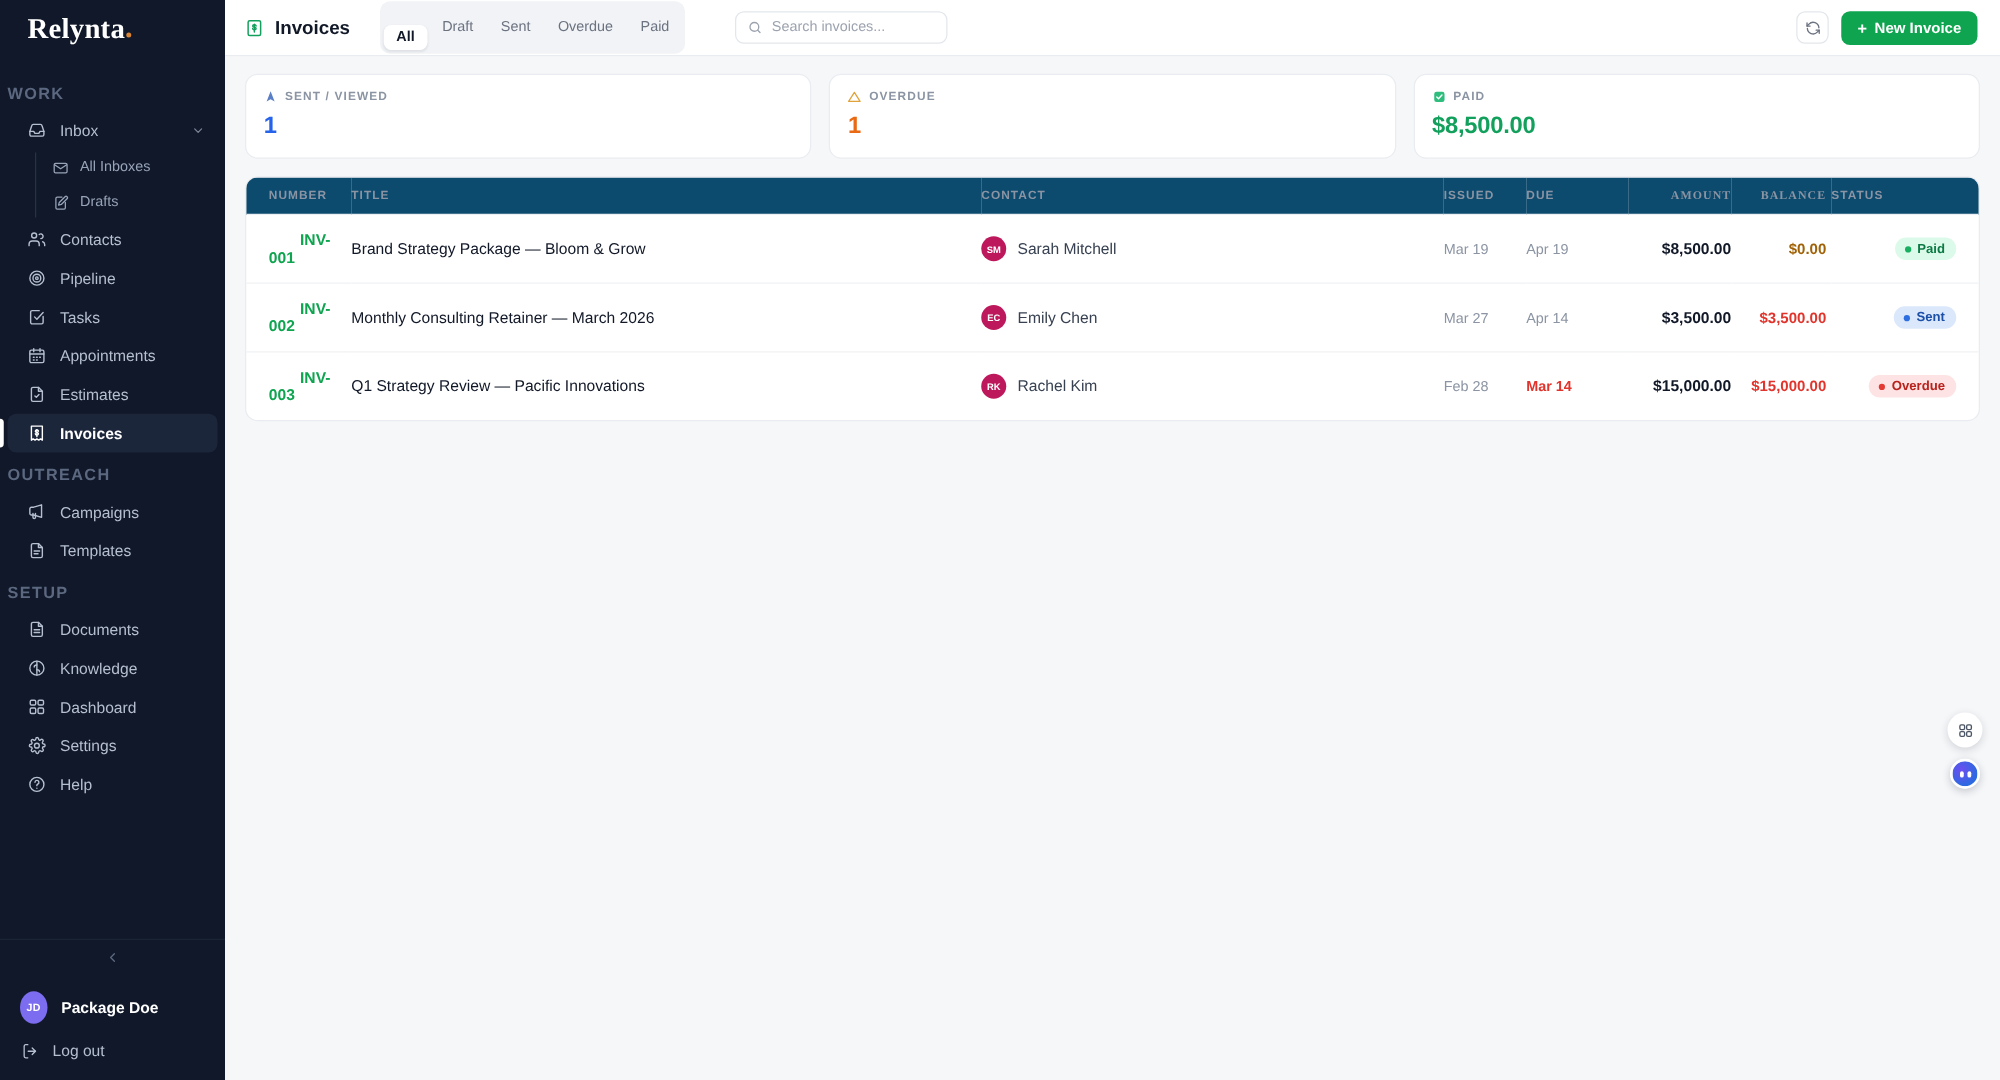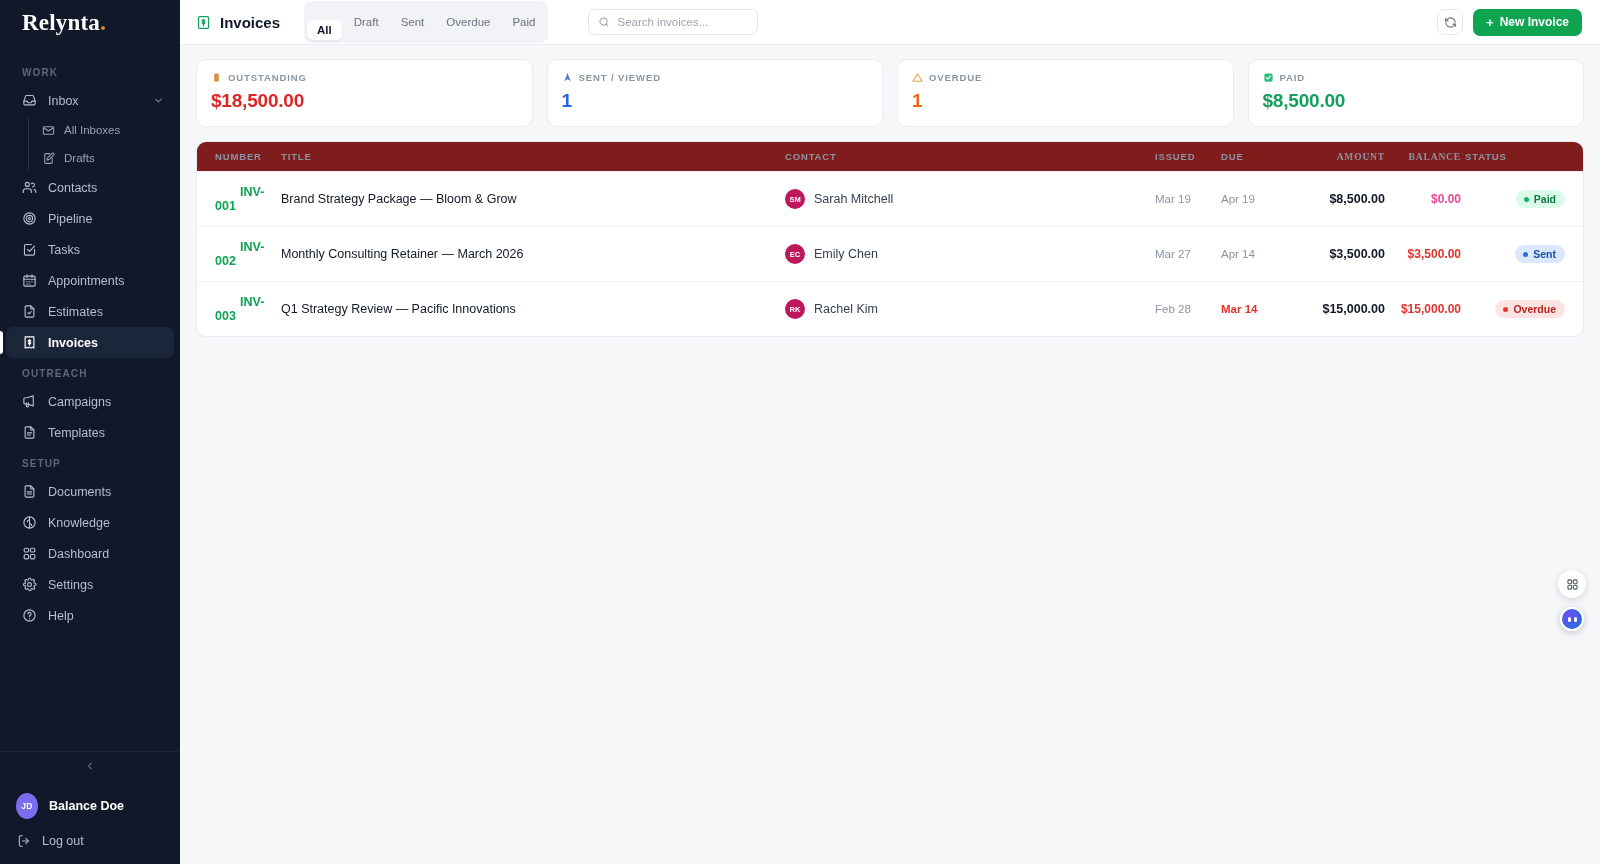--- a/index.html
+++ b/index.html
@@ -29,22 +29,22 @@
     font-family: "Liberation Serif", serif;
     font-size: 23px; font-weight: 700; color: #ffffff;
     letter-spacing: .2px; position: relative;
   }
   .logo-dot {
     display:inline-block; width: 4px; height: 4px; border-radius: 50%;
     background: #d98434; margin-left: 1px; vertical-align: baseline;
   }
   .nav { flex: 1 1 auto; padding-top: 12px; overflow: hidden; }
   .nav-section {
-    font-size: 10px; font-weight: 700; letter-spacing: 1.1px;
-    color: #5b6880; padding: 10px 0 7px 22px; text-transform: uppercase;
+    font-size: 13px; font-weight: 700; letter-spacing: 1.1px;
+    color: #5b6880; padding: 10px 0 7px 6px; text-transform: uppercase;
   }
   .nav-item {
     display: flex; align-items: center; gap: 11px;
     height: 31px; margin: 0 6px; padding-left: 16px;
     color: #b5bfd0; font-size: 12.5px; border-radius: 7px;
     position: relative; cursor: pointer;
   }
   .nav-item.active {
     background: #1c263b; color: #ffffff; font-weight: 600;
   }
@@ -150,21 +150,21 @@
   .stat-label .sico { width: 11px; height: 11px; flex: 0 0 11px; }
   .stat-value { font-size: 19px; font-weight: 700; letter-spacing: -.2px; }
 
   
   .table-card {
     margin-top: 14px; background: #fff; border: 1px solid #e9ecf0;
     border-radius: 10px; overflow: hidden;
   }
   table { width: 100%; border-collapse: collapse; }
   thead th {
-    background: #7f1d1d; border-bottom: 1px solid #eceff3;
+    background: #0c4a6e; border-bottom: 1px solid #eceff3;
     font-size: 9.5px; font-weight: 700; letter-spacing: .85px;
     color: #8b94a3; text-transform: uppercase;
     padding: 9px 0; text-align: left;
   }
   tbody td { padding: 13px 0; border-bottom: 1px solid #f0f2f5; font-size: 12.5px; color: #1f2937; }
   tbody tr:last-child td { border-bottom: none; }
   .c-number { width: 84px; padding-left: 18px !important; }
   .c-title  { }
   .c-contact{ width: 370px; }
   .c-issued { width: 66px; text-align: left; }
@@ -182,21 +182,21 @@
   .avatar-c {
     width: 20px; height: 20px; border-radius: 50%; background: #be185d;
     color:#fff; font-size: 7.5px; font-weight: 700;
     display:flex; align-items:center; justify-content:center; flex: 0 0 20px;
   }
   .contact-name { color: #374151; font-size: 12.5px; }
   .date { color: #8b94a3; font-size: 11.5px; }
   .date.overdue { color: #e0342c; font-weight: 700; }
   .amount { color: #111827; font-weight: 700; font-size: 12.5px; }
   .balance { font-size: 12px; font-weight: 700; }
-  .bal-zero { color: #ec4899; }
+  .bal-zero { color: #a16207; }
   .bal-due  { color: #e0342c; }
   .badge {
     display:inline-flex; align-items:center; gap: 5px;
     padding: 3px 9px 3px 8px; border-radius: 11px;
     font-size: 10.5px; font-weight: 700;
   }
   .badge .dot { width: 5px; height: 5px; border-radius: 50%; flex:0 0 5px; }
   .badge-paid { background: #dcfae9; color: #0c7a44; }
   .badge-paid .dot { background: #18b060; }
   .badge-sent { background: #dbe8fb; color: #1b4fa8; }
@@ -389,21 +389,21 @@
     </nav>
 
     <div class="side-foot">
       <div class="collapse-row">
         <svg viewBox="0 0 24 24" fill="none" stroke="#5b6880" stroke-width="2.2" stroke-linecap="round" stroke-linejoin="round">
             <path d="m15 18-6-6 6-6"></path>
           </svg>
       </div>
       <div class="user-row">
         <div class="avatar-sm">JD</div>
-        <span class="user-name">Balance Doe</span>
+        <span class="user-name">Package Doe</span>
       </div>
       <div class="logout-row">
         <svg class="ico" viewBox="0 0 24 24" fill="none" stroke="#b5bfd0" stroke-width="1.8" stroke-linecap="round" stroke-linejoin="round">
             <path d="M9 3H6a2 2 0 0 0-2 2v14a2 2 0 0 0 2 2h3"></path>
             <path d="M15 16.5 19.5 12 15 7.5"></path>
             <path d="M19.5 12H9.5"></path>
           </svg>
         <span>Log out</span>
       </div>
     </div>
@@ -450,29 +450,20 @@
           <span class="plus">+</span>
           <span>New Invoice</span>
         </button>
       </div>
     </header>
 
     <div class="content">
 
       <section class="stats">
 
-        <div class="stat-card">
-          <div class="stat-label">
-            <svg class="sico" viewBox="0 0 24 24" fill="#d9903a" stroke="none">
-                <rect x="7" y="3" width="10" height="18" rx="3"></rect>
-              </svg>
-            <span>Outstanding</span>
-          </div>
-          <div class="stat-value" style="color:#dc2626">$18,500.00</div>
-        </div>
 
         <div class="stat-card">
           <div class="stat-label">
             <svg class="sico" viewBox="0 0 24 24" fill="#5b7fc7" stroke="none">
                 <path d="M12 2 19 20l-7-4-7 4z"></path>
               </svg>
             <span>Sent / Viewed</span>
           </div>
           <div class="stat-value" style="color:#2563eb">1</div>
         </div>

